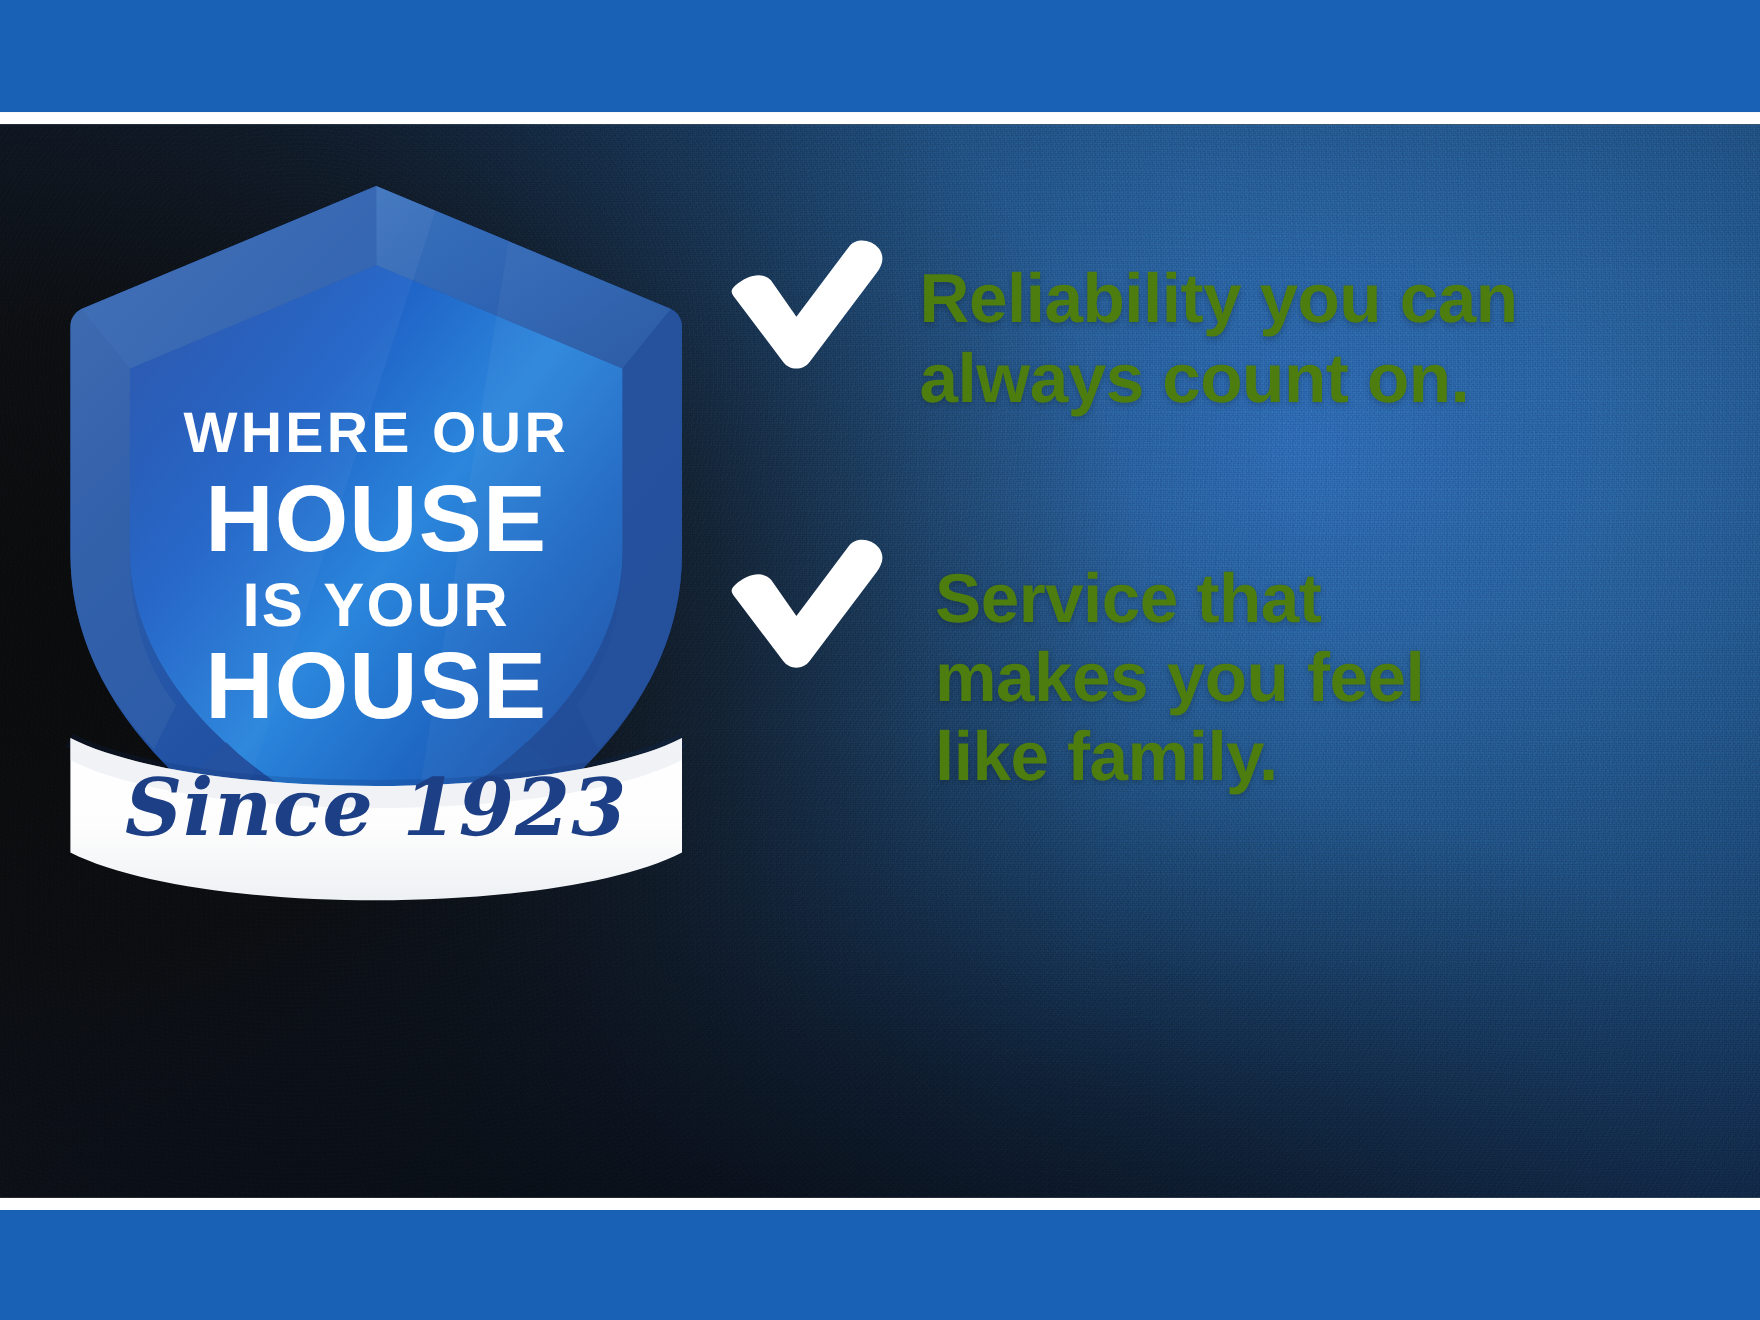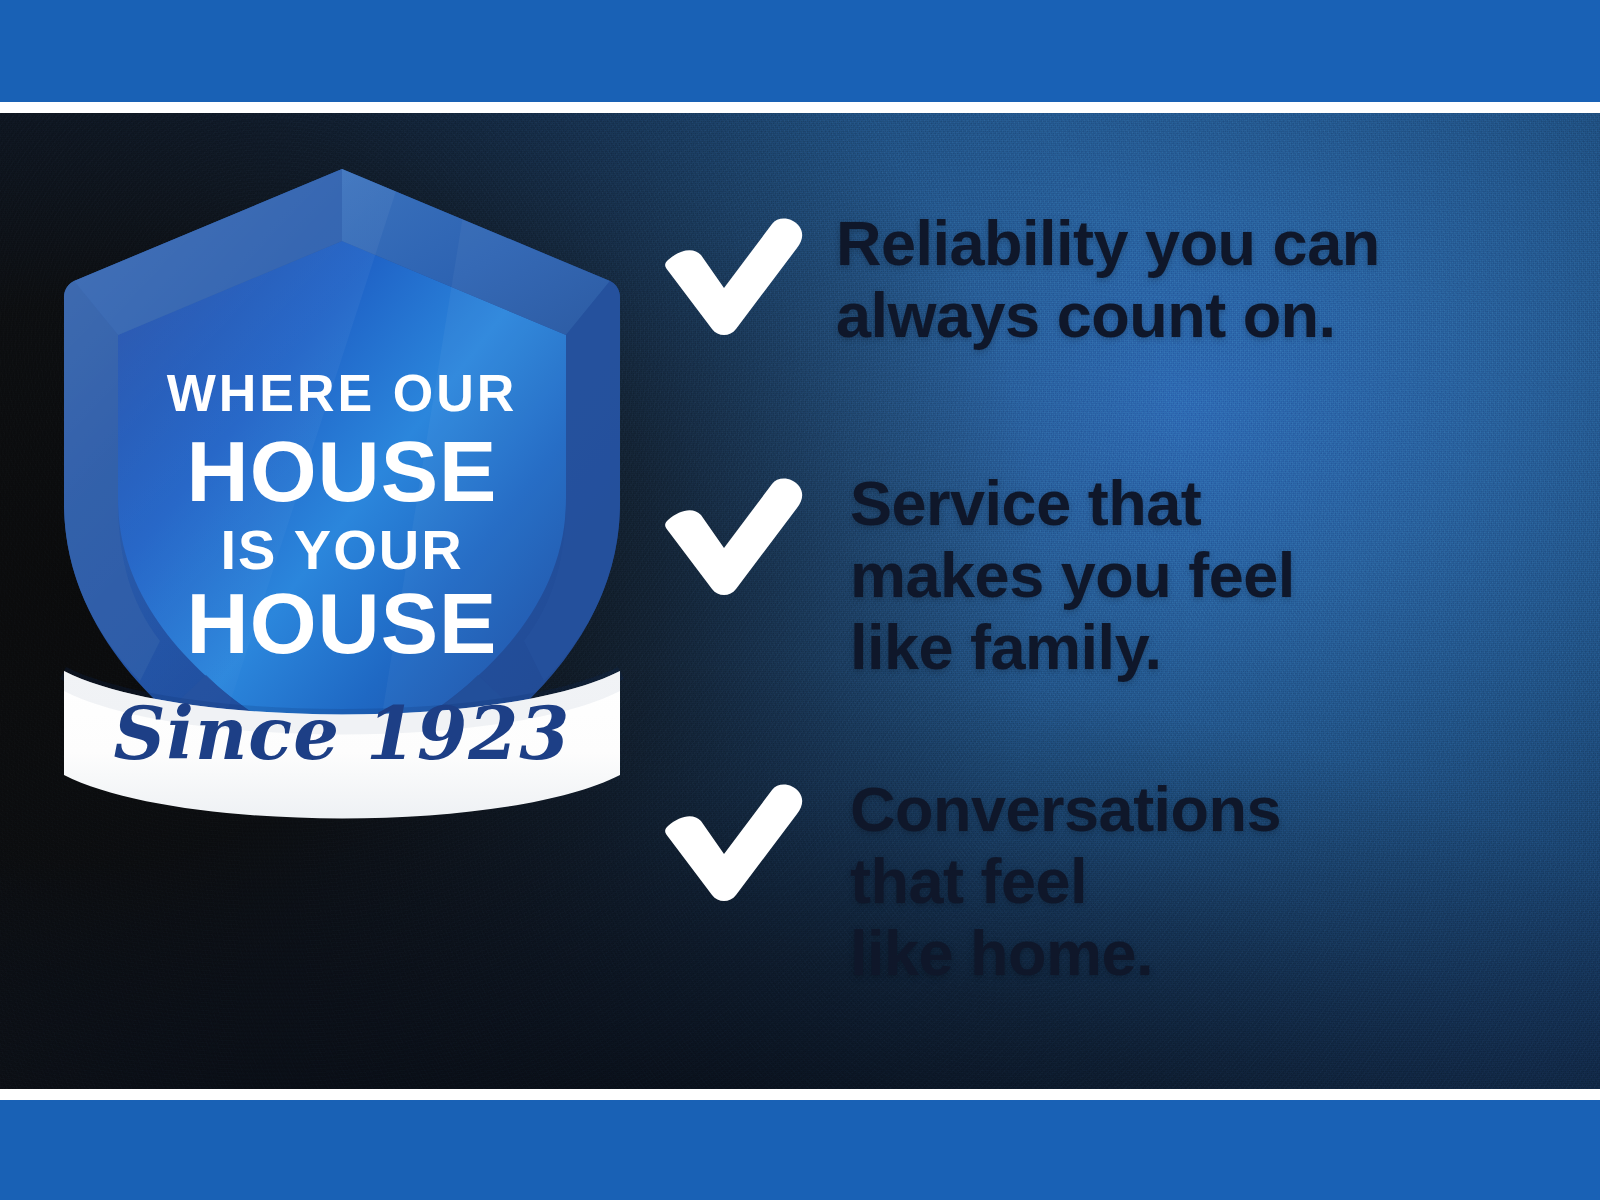--- a/index.html
+++ b/index.html
@@ -137,39 +137,40 @@
     width:860px; height:860px;
   }
   .bullet {
     position:absolute;
     left:0;
     display:flex;
     align-items:flex-start;
     gap:26px;
   }
   .bullet-1 { top:28px; }
-  .bullet-2 { top:288px;justify-content:center; }
+  .bullet-2 { top:300px;justify-content:center; }
   .bullet-3 { top:594px; }
 
   .check-wrap {
     flex:0 0 auto;
     width:150px; height:120px;
     margin-top:8px;
   }
   .check-wrap svg { display:block; width:100%; height:100%; }
 
   .bullet-text {
-    color:#0f172a;
+    color:#4d7c0f;
     font-family:"Liberation Sans", sans-serif;
     font-weight:bold;
     font-size:63px;
     line-height:1.14;
     letter-spacing:-0.5px;
     white-space:pre-line;
     text-shadow:0 2px 6px rgba(0,0,0,.22);
+    margin-top:29px;
   }
   .bullet-2 .bullet-text,
   .bullet-3 .bullet-text { margin-left:14px; }
 </style>
 </head>
 <body>
 
 <div class="canvas">
 
   <div class="bar-top"></div>
@@ -311,38 +312,19 @@
                    C70 121 58 121 52 113
                    L9 56
                    C4 50 4 48 8 44 Z" fill="#ffffff"></path>
         </svg>
       </div>
       <div class="bullet-text">Service that
 makes you feel
 like family.</div>
     </div>
 
-    <div class="bullet bullet-3">
-      <div class="check-wrap">
-        <svg viewBox="0 0 150 120" xmlns="http://www.w3.org/2000/svg">
-          <path d="M8 44
-                   C20 33 34 31 41 39
-                   L64 72
-                   L112 8
-                   C118 0 132 1 139 10
-                   C144 17 143 24 137 32
-                   L76 113
-                   C70 121 58 121 52 113
-                   L9 56
-                   C4 50 4 48 8 44 Z" fill="#ffffff"></path>
-        </svg>
-      </div>
-      <div class="bullet-text">Conversations
-that feel
-like home.</div>
-    </div>
 
   </div>
 
   <div class="strip-bottom"></div>
   <div class="bar-bottom"></div>
 
 </div>
 
 </body></html>

